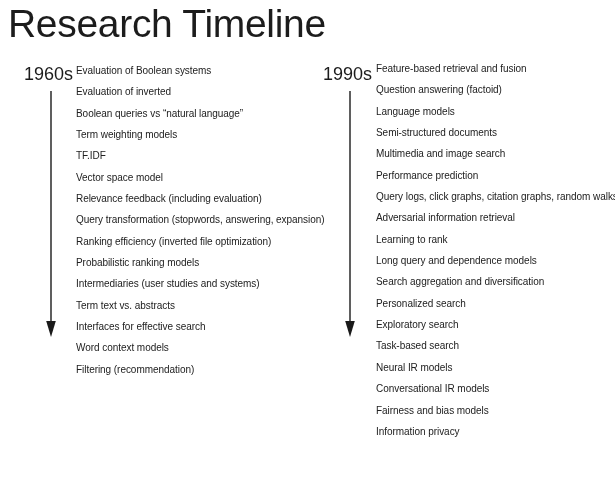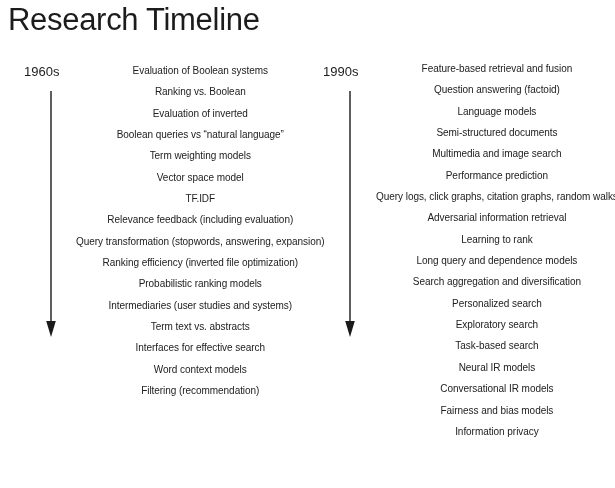--- a/index.html
+++ b/index.html
@@ -14,29 +14,29 @@
     background: #ffffff;
     overflow: hidden;
     font-family: "Liberation Sans", sans-serif;
     color: #212121;
   }
   .title {
     position: absolute;
     left: 8px;
     top: 2px;
     margin: 0;
-    font-size: 31px;
+    font-size: 39px;
     font-weight: 400;
     letter-spacing: -0.3px;
     color: #1c1c1c;
     white-space: nowrap;
   }
   .era {
     position: absolute;
-    font-size: 13px;
+    font-size: 18px;
     color: #1c1c1c;
     white-space: nowrap;
   }
   .era-left  { left: 24px;  top: 64px; }
   .era-right { left: 323px; top: 64px; text-align: right; }
   .arrow {
     position: absolute;
     width: 12px;
     height: 246px;
     line-height: 0;
@@ -46,44 +46,43 @@
   .items {
     position: absolute;
     font-size: 10px;
     letter-spacing: -0.05px;
     line-height: 21.35px;
     color: #212121;
     white-space: nowrap;
   }
   .items-left  { left: 76px;  top: 60px; }
   .items-right { left: 376px; top: 58px; }
-  .item { height: 21.35px; text-align: center; }
+  .item { height: 21.35px; }
 </style>
 </head>
 <body>
 
 <div class="slide">
 
   <h1 class="title">Research Timeline</h1>
 
   <div class="era era-left">1960s</div>
   <div class="arrow arrow-left">
     <svg width="12" height="246" viewBox="0 0 12 246" xmlns="http://www.w3.org/2000/svg">
       <line x1="6" y1="0" x2="6" y2="231" stroke="#1a1a1a" stroke-width="1.4"></line>
       <polygon points="1.2,230 10.8,230 6,246" fill="#1a1a1a"></polygon>
     </svg>
   </div>
   <div class="items items-left">
       <div class="item">Evaluation of Boolean systems</div>
-      <div class="item">Ranking vs. Boolean</div>
       <div class="item">Evaluation of inverted</div>
       <div class="item">Boolean queries vs “natural language”</div>
       <div class="item">Term weighting models</div>
+      <div class="item">TF.IDF</div>
       <div class="item">Vector space model</div>
-      <div class="item">TF.IDF</div>
       <div class="item">Relevance feedback (including evaluation)</div>
       <div class="item">Query transformation (stopwords, answering, expansion)</div>
       <div class="item">Ranking efficiency (inverted file optimization)</div>
       <div class="item">Probabilistic ranking models</div>
       <div class="item">Intermediaries (user studies and systems)</div>
       <div class="item">Term text vs. abstracts</div>
       <div class="item">Interfaces for effective search</div>
       <div class="item">Word context models</div>
       <div class="item">Filtering (recommendation)</div>
     </div>

